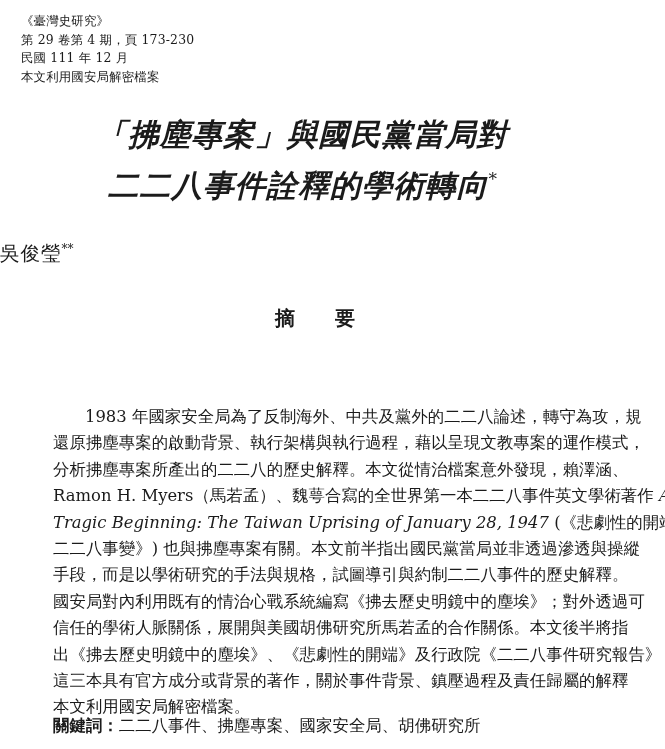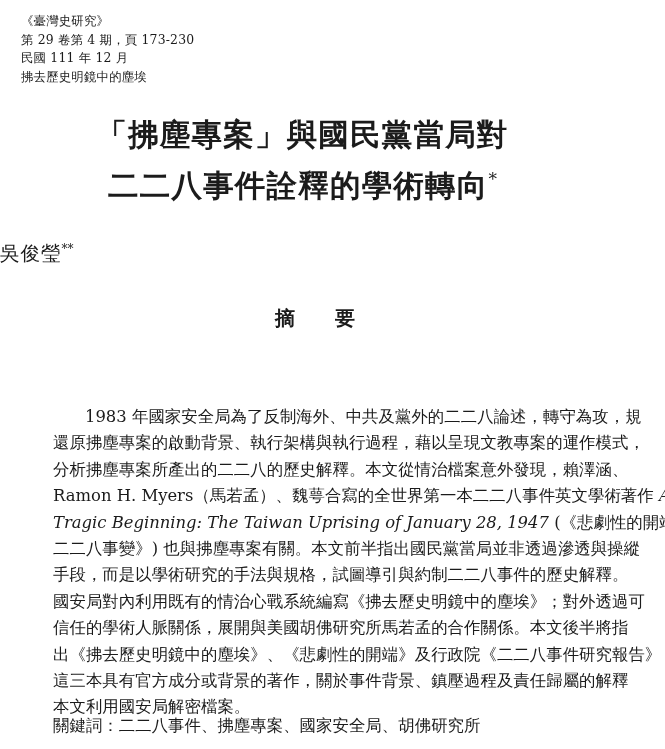--- a/index.html
+++ b/index.html
@@ -43,20 +43,21 @@
     right: 0;
     top: 112px;
     text-align: center;
   }
   .title-line {
     font-size: 30.5px;
     line-height: 45px;
     font-weight: bold;
     letter-spacing: 1.2px;
     white-space: nowrap;
+    font-style: italic;
   }
   .title-line .mark {
     font-size: 17px;
     vertical-align: super;
     font-weight: normal;
     letter-spacing: 0;
   }
 
   
   .author {
@@ -119,32 +120,32 @@
   
   .keywords {
     position: absolute;
     left: 53px;
     top: 714px;
     font-size: 16.4px;
     line-height: 24px;
     letter-spacing: 0.05px;
     white-space: nowrap;
   }
-  .keywords .kw-label { font-weight: normal; }
+  .keywords .kw-label { font-weight: bold; }
 </style>
 </head>
 <body>
 
 <div class="page">
 
   <div class="masthead">
     <div>《臺灣史研究》</div>
     <div>第 29 卷第 4 期，頁 173-230</div>
     <div>民國 111 年 12 月</div>
-    <div>拂去歷史明鏡中的塵埃</div>
+    <div>本文利用國安局解密檔案</div>
   </div>
 
   <div class="title-block">
     <div class="title-line">
       <span>「拂塵專案」與國民黨當局對</span>
     </div>
     <div class="title-line">
       <span>二二八事件詮釋的學術轉向</span><span class="mark">*</span>
     </div>
   </div>

